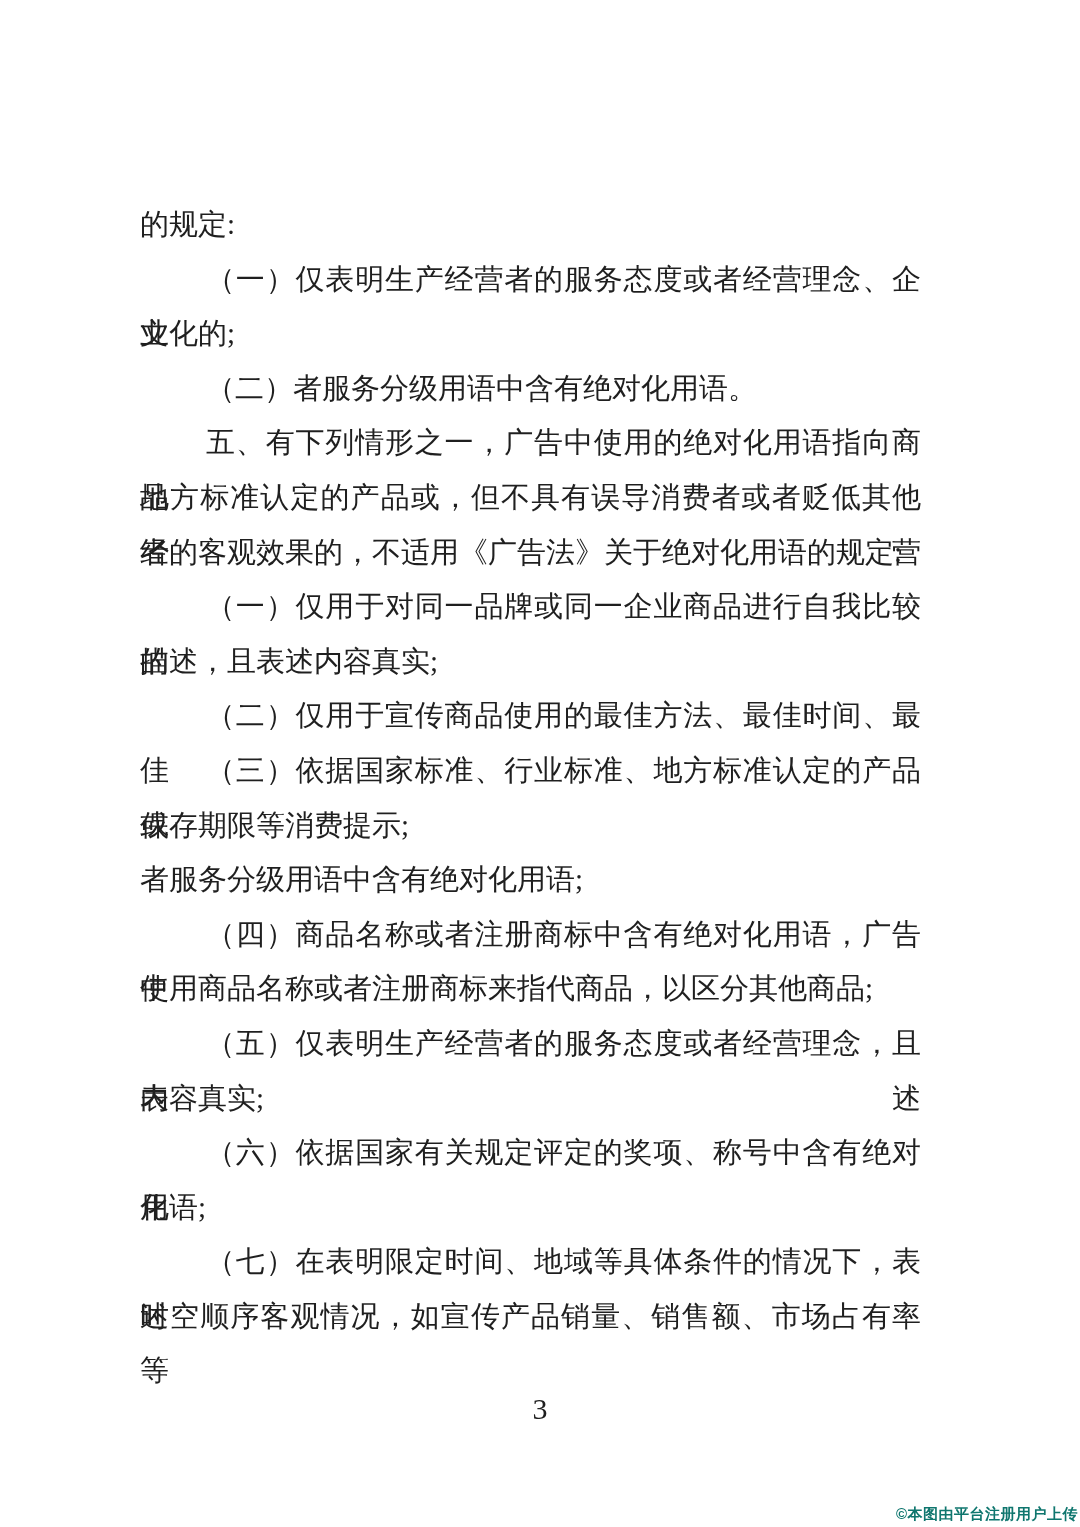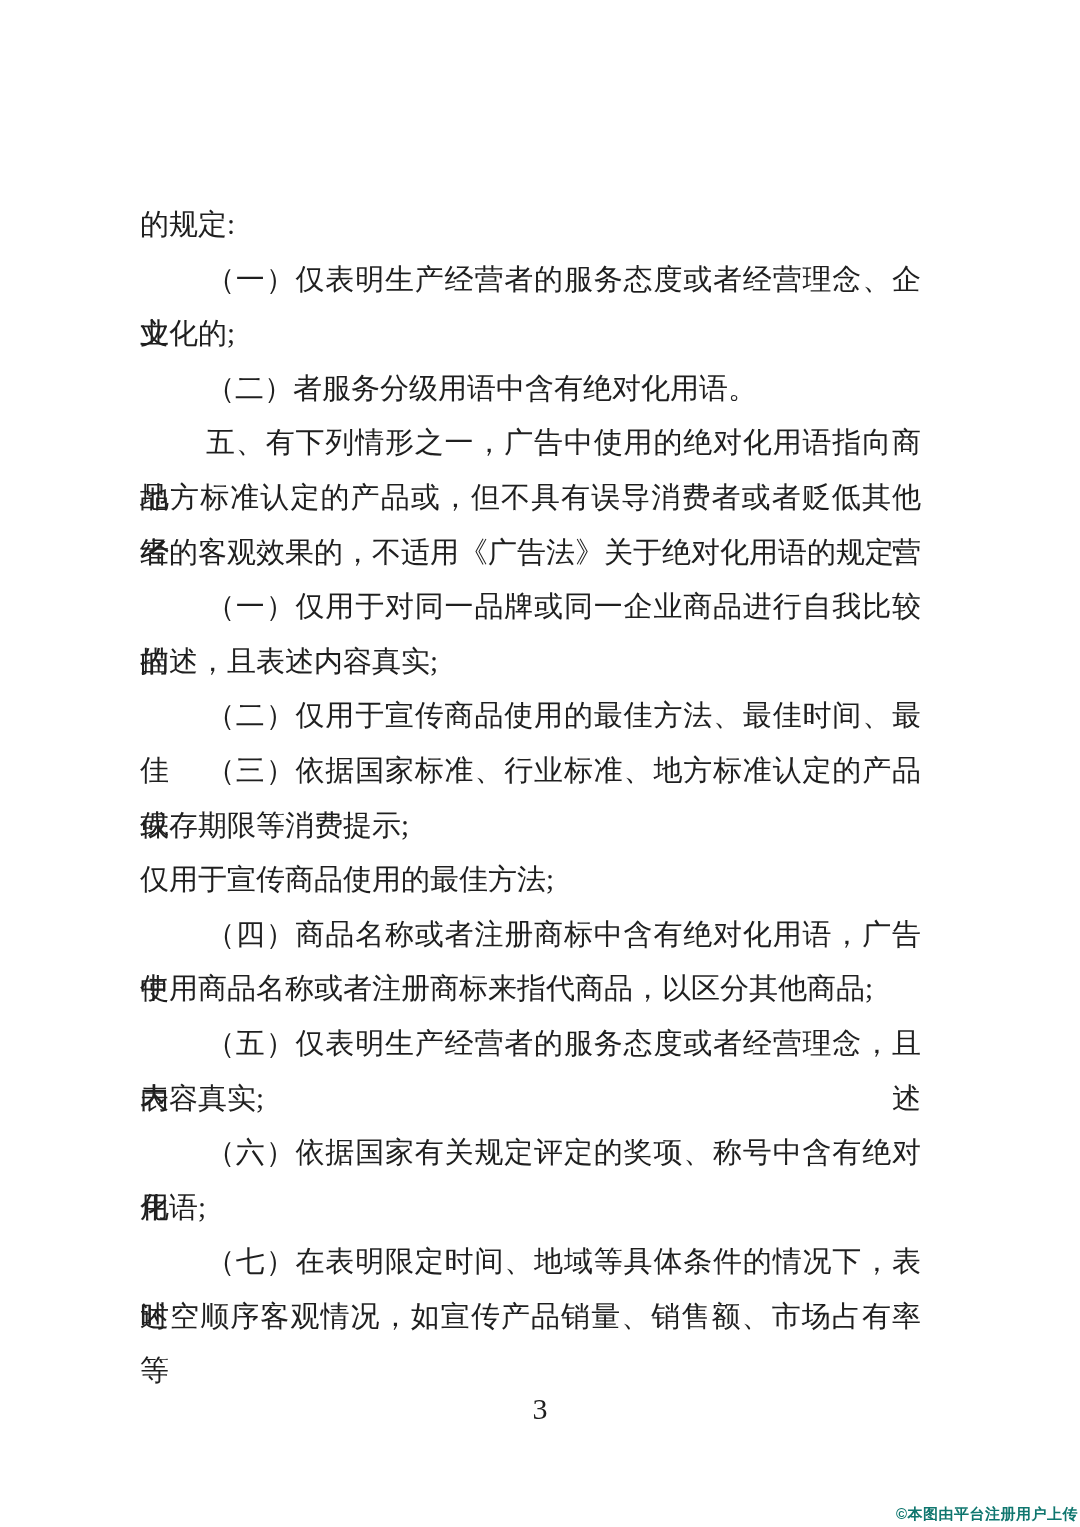--- a/index.html
+++ b/index.html
@@ -82,21 +82,21 @@
     <div class="line last">文化的;</div>
     <div class="line indent last">（二）者服务分级用语中含有绝对化用语。</div>
     <div class="line indent">五、有下列情形之一，广告中使用的绝对化用语指向商品</div>
     <div class="line">地方标准认定的产品或，但不具有误导消费者或者贬低其他经营</div>
     <div class="line last">者的客观效果的，不适用《广告法》关于绝对化用语的规定:</div>
     <div class="line indent">（一）仅用于对同一品牌或同一企业商品进行自我比较的</div>
     <div class="line last">描述，且表述内容真实;</div>
     <div class="line indent">（二）仅用于宣传商品使用的最佳方法、最佳时间、最佳</div>
     <div class="line indent">（三）依据国家标准、行业标准、地方标准认定的产品或</div>
     <div class="line last">保存期限等消费提示;</div>
-    <div class="line last">仅用于宣传商品使用的最佳方法;</div>
+    <div class="line last">者服务分级用语中含有绝对化用语;</div>
     <div class="line indent">（四）商品名称或者注册商标中含有绝对化用语，广告中</div>
     <div class="line last">使用商品名称或者注册商标来指代商品，以区分其他商品;</div>
     <div class="line indent">（五）仅表明生产经营者的服务态度或者经营理念，且表述</div>
     <div class="line last">内容真实;</div>
     <div class="line indent">（六）依据国家有关规定评定的奖项、称号中含有绝对化</div>
     <div class="line last">用语;</div>
     <div class="line indent">（七）在表明限定时间、地域等具体条件的情况下，表述</div>
     <div class="line">时空顺序客观情况，如宣传产品销量、销售额、市场占有率等</div>
   </main>
 

